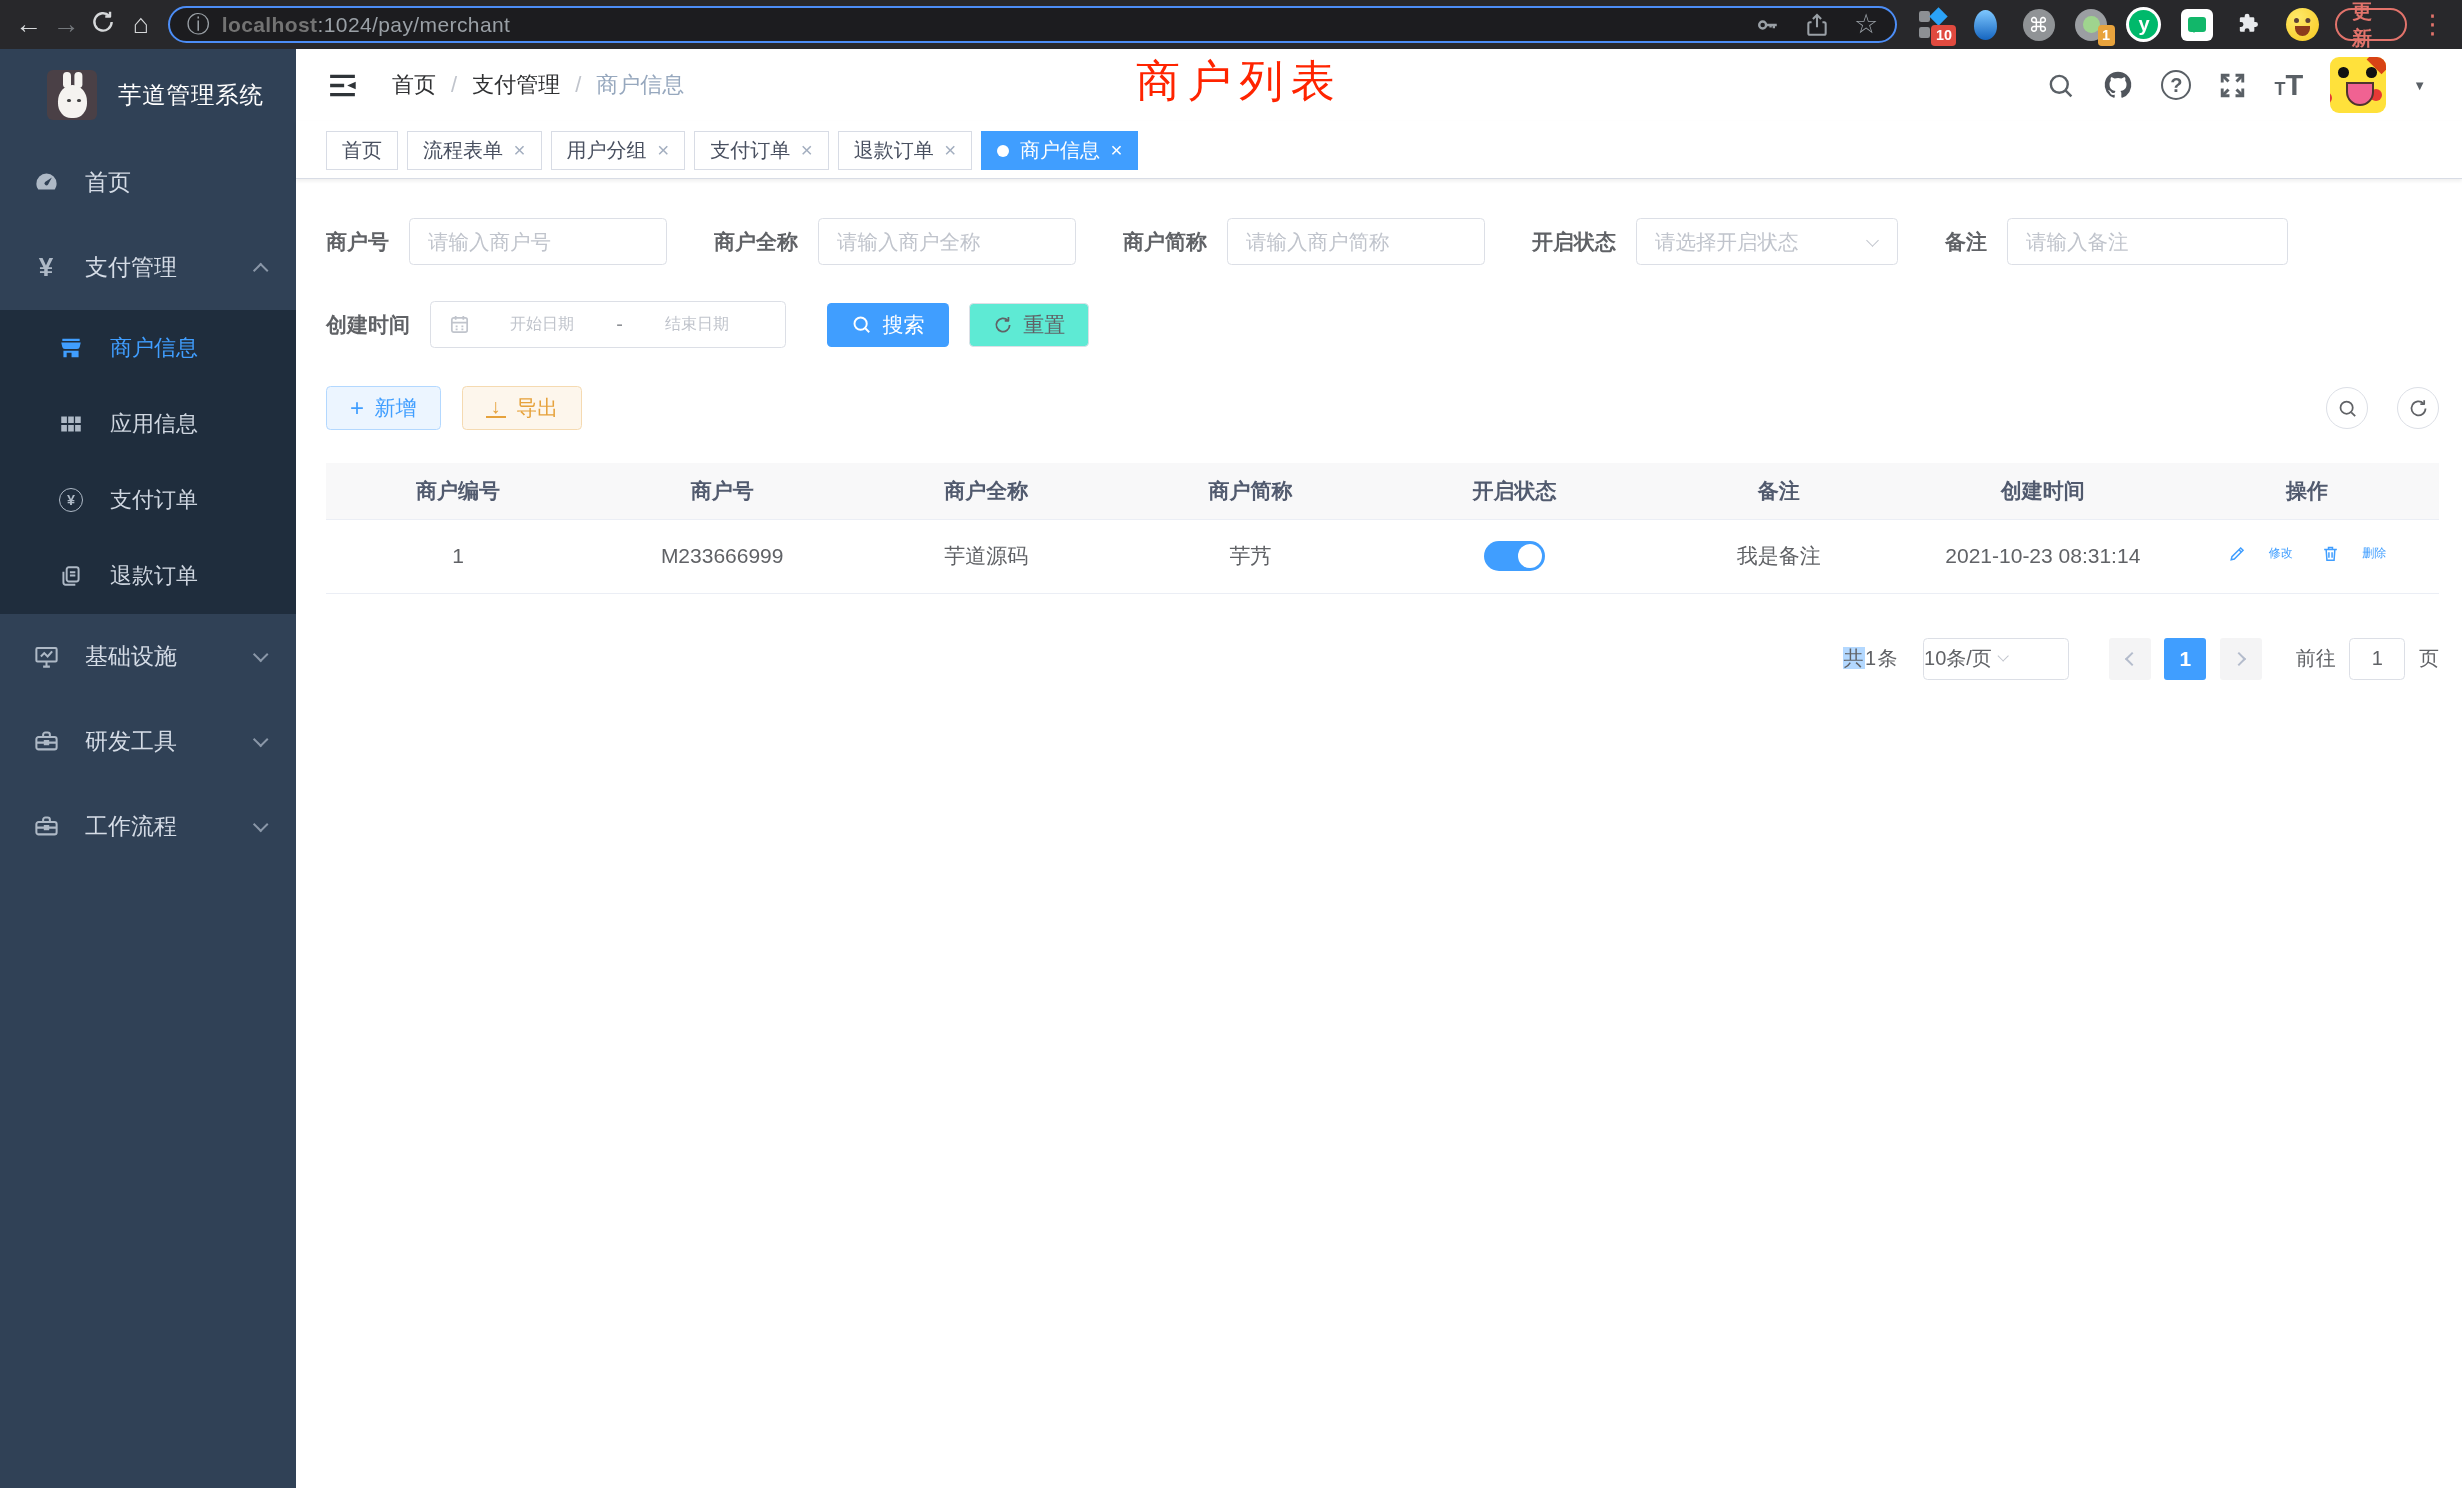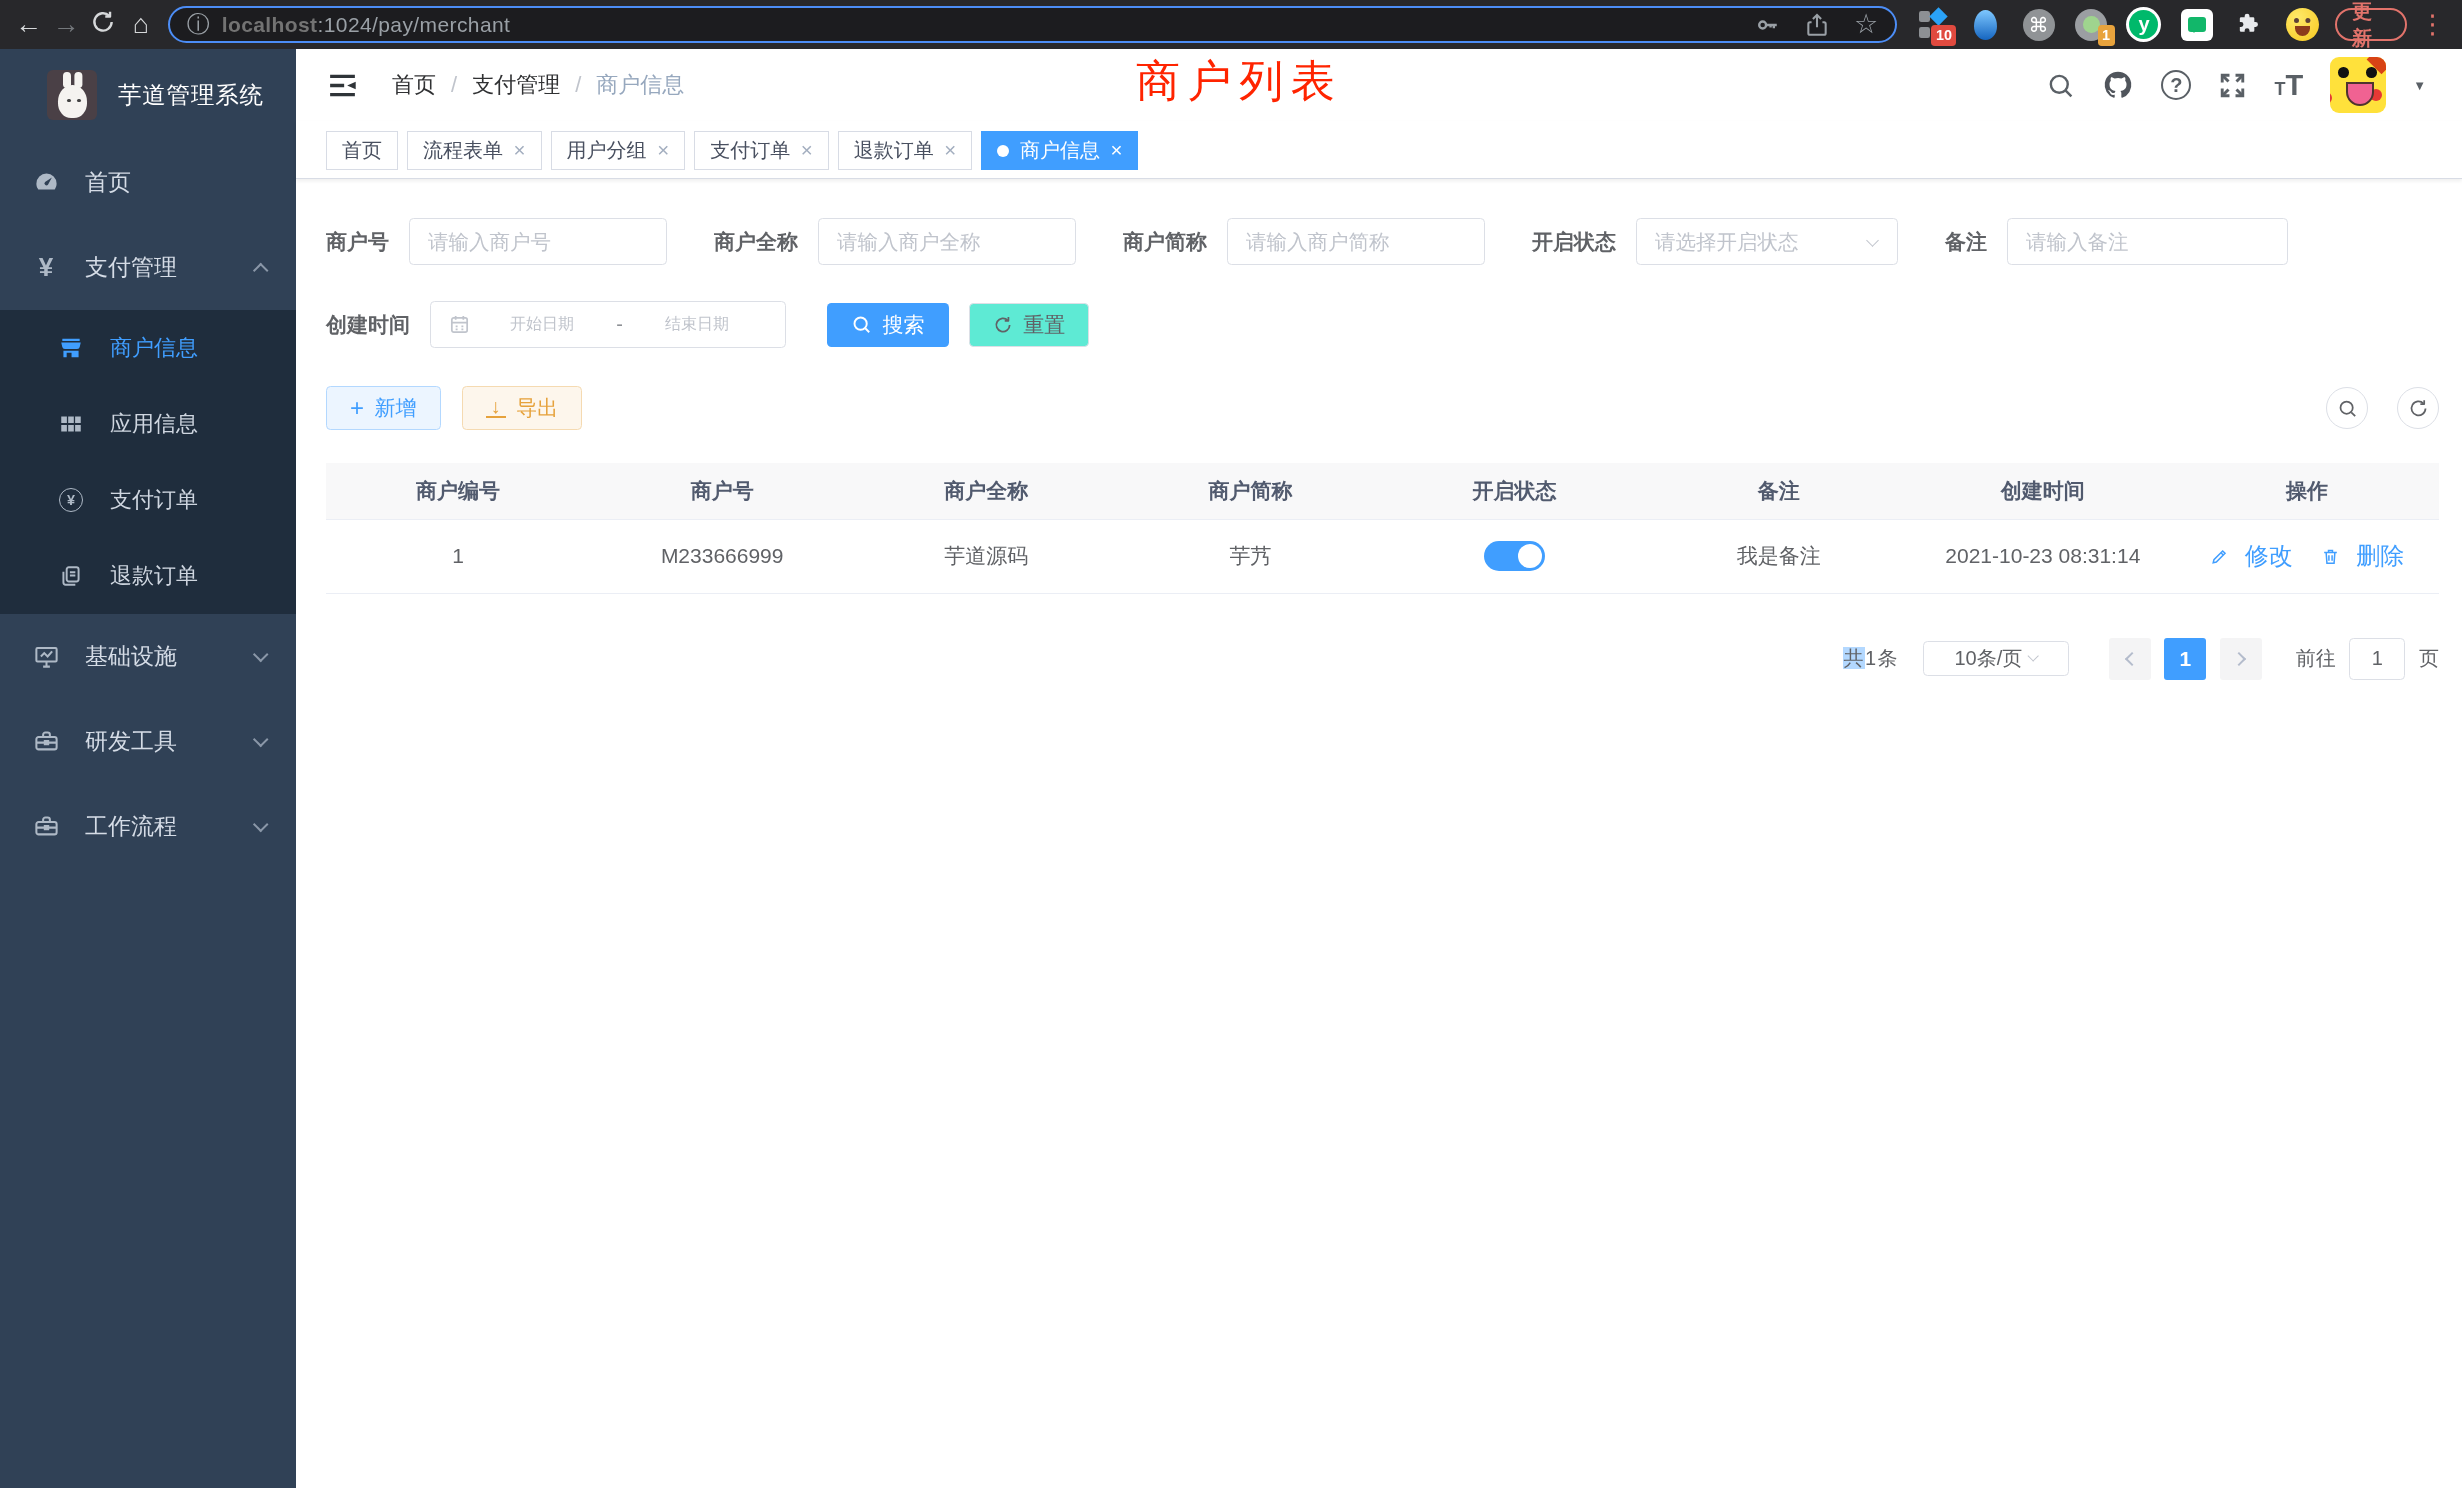--- a/index.html
+++ b/index.html
@@ -120,27 +120,27 @@
   .dl-ico .bar{width:20px;height:2.3px;background:currentColor;margin-top:1.5px}
   .toolbar{display:flex;align-items:center}
   .tool-right{margin-left:auto;display:flex;gap:29px}
   .circle-btn{width:42px;height:42px;border-radius:50%;border:0.8px solid #dcdfe6;display:flex;align-items:center;justify-content:center;color:#606266;background:#fff;cursor:pointer}
 
   table.grid{width:100%;border-collapse:collapse;table-layout:fixed;margin-top:33px}
   .grid th{height:56px;background:#f8f8f9;font-size:21px;color:#515a6e;font-weight:600;border-bottom:0.8px solid #ebeef5;text-align:center}
   .grid td{height:74px;font-size:21px;color:#606266;text-align:center;border-bottom:0.8px solid #ebeef5;background:#fff}
   .switch{width:61px;height:30px;border-radius:15px;background:#409eff;position:relative;display:inline-block;vertical-align:middle;cursor:pointer}
   .switch::after{content:"";position:absolute;right:3px;top:3px;width:24px;height:24px;border-radius:50%;background:#fff}
-  .op-link{color:#409eff;font-size:24px;display:inline-flex;align-items:center;gap:16px;margin:0 11.4px;cursor:pointer}
+  .op-link{color:#409eff;font-size:12px;display:inline-flex;align-items:center;gap:22px;margin:0 11.4px;cursor:pointer}
   .op-link svg{display:block}
 
   .pagination{display:flex;align-items:center;justify-content:flex-end;margin-top:44px;font-size:20px;color:#606266}
   .total{margin-right:24px;letter-spacing:1.5px}
   .hl{background:#b3d8ff}
-  .size-select{width:146px;height:35px;border:0.8px solid #dcdfe6;border-radius:4.5px;display:flex;align-items:center;justify-content:center;gap:7px;color:#606266;margin-right:33px;cursor:pointer;background:#fff}
+  .size-select{width:146px;height:42px;border:0.8px solid #dcdfe6;border-radius:4.5px;display:flex;align-items:center;gap:7px;color:#606266;margin-right:33px;cursor:pointer;background:#fff}
   .size-select .schev2{width:8.3px;height:8.3px;border-right:1.9px solid #c0c4cc;border-bottom:1.9px solid #c0c4cc;transform:rotate(45deg);margin-top:-4.5px}
   .pg-btn{width:42px;height:42px;border-radius:3px;background:#f4f4f5;display:flex;align-items:center;justify-content:center;margin:0 6.8px;cursor:pointer}
   .pg-cur{background:#409eff;color:#fff;font-size:21px;font-weight:600}
   .pchev-l{width:10px;height:10px;border-left:2.3px solid #b4bccc;border-bottom:2.3px solid #b4bccc;transform:rotate(45deg);margin-left:3.8px}
   .pchev-r{width:10px;height:10px;border-right:2.3px solid #b4bccc;border-bottom:2.3px solid #b4bccc;transform:rotate(-45deg);margin-right:3.8px}
   .goto{margin-left:27px;display:flex;align-items:center;gap:13.6px}
   .goto-input{width:56px;height:42px;border:0.8px solid #dcdfe6;border-radius:4.5px;text-align:center;font-size:20px;color:#606266;outline:none;font-family:inherit}
 </style>
 </head>
 <body>

